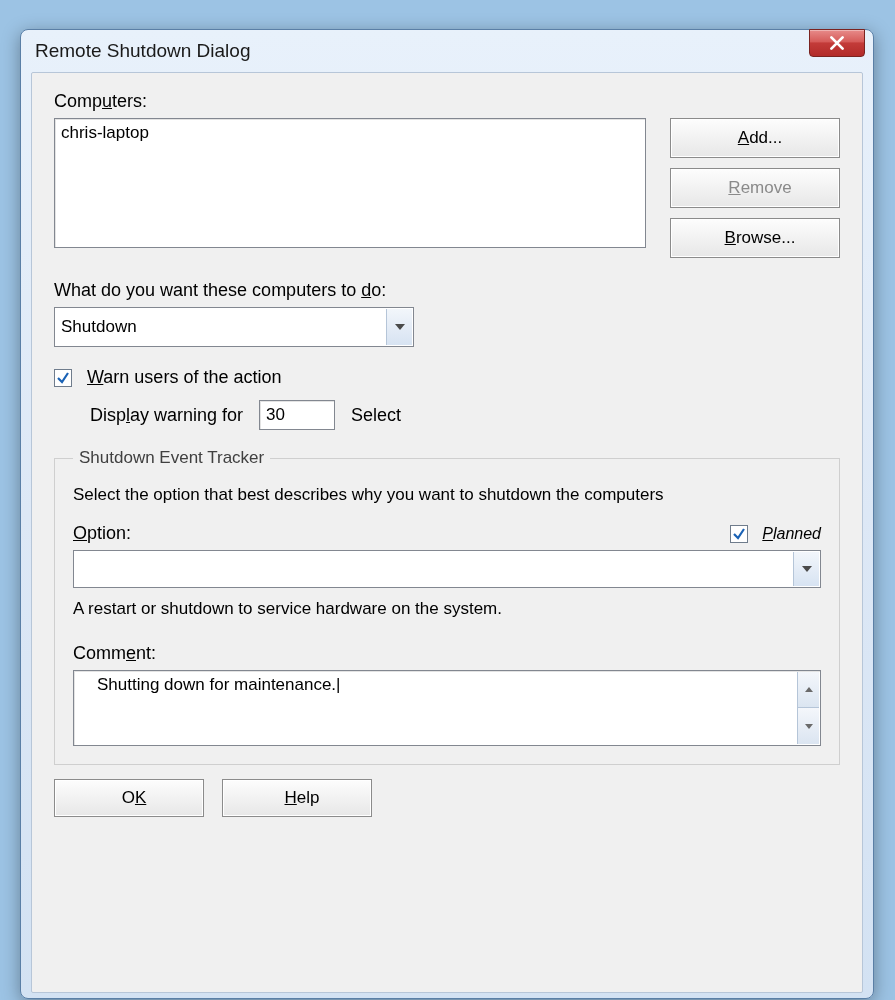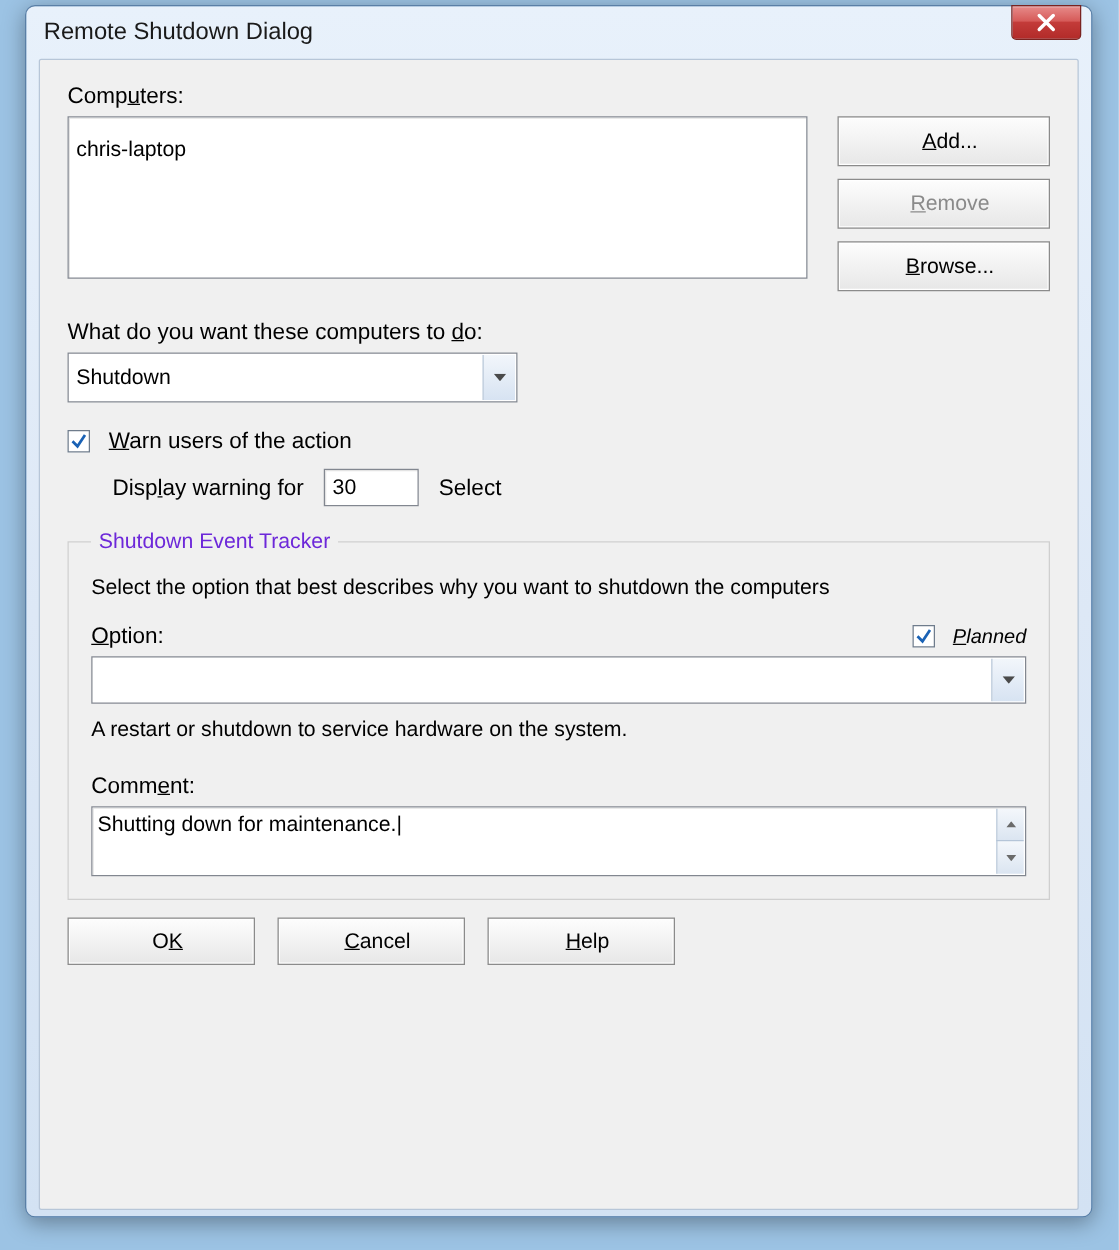--- a/index.html
+++ b/index.html
@@ -9,21 +9,21 @@
     font-family: "Segoe UI", Tahoma, sans-serif;
     font-size: 16px;
     background: #9cc3e4;
     width: 895px;
     height: 1000px;
     overflow: hidden;
   }
   .window {
     position: absolute;
     left: 20px;
-    top: 4px;
+    top: 29px;
     width: 854px;
     height: 970px;
     background: linear-gradient(to bottom, #e8f1fb 0%, #dde8f6 50%, #d3e2f3 100%);
     border: 1px solid #5a7fa6;
     border-radius: 8px;
     box-shadow: 0 4px 18px rgba(0,0,0,0.35);
     display: flex;
     flex-direction: column;
   }
   .titlebar {
@@ -64,21 +64,21 @@
     flex-direction: column;
   }
   .row { display: flex; }
   .label { color: #000; font-size: 18px; margin-bottom: 6px; }
   .listbox {
     background: #fff;
     border: 1px solid #828790;
     box-shadow: inset 1px 1px 0 #e3e3e3;
     flex: 1;
     height: 130px;
-    padding: 16px 6px;
+    padding: 4px 6px;
     font-size: 17px;
   }
   .sidebtns {
     display: flex;
     flex-direction: column;
     gap: 10px;
     margin-left: 24px;
     width: 170px;
   }
   .btn {
@@ -140,29 +140,29 @@
     align-items: center;
   }
   fieldset.tracker {
     border: 1px solid #cfcfcf;
     margin: 18px 0 0 0;
     padding: 10px 18px 18px 18px;
   }
   fieldset.tracker legend {
     font-size: 17px;
     padding: 0 6px;
-    color: #6d28d9;
+    color: #404040;
   }
   .desc { font-size: 17px; margin: 6px 0 16px 0; line-height: 1.35; }
   .comment-box {
     background: #fff;
     border: 1px solid #828790;
     box-shadow: inset 1px 1px 0 #e3e3e3;
-    height: 56px;
-    padding: 4px 4px;
+    height: 76px;
+    padding: 4px 23px;
     font-size: 17px;
     position: relative;
   }
   .spin {
     position: absolute;
     right: 1px; top: 1px; bottom: 1px;
     width: 22px;
     display: flex;
     flex-direction: column;
   }
@@ -295,21 +295,18 @@
           </div>
         </div>
       </div>
     </fieldset>
 
     <div class="footer">
       <div class="btn">
         <span><span>O</span><span class="u">K</span></span>
       </div>
       <div class="btn">
-        <span><span class="u">C</span><span>ancel</span></span>
-      </div>
-      <div class="btn">
         <span><span class="u">H</span><span>elp</span></span>
       </div>
     </div>
 
   </div>
 </div>
 
 </body></html>

